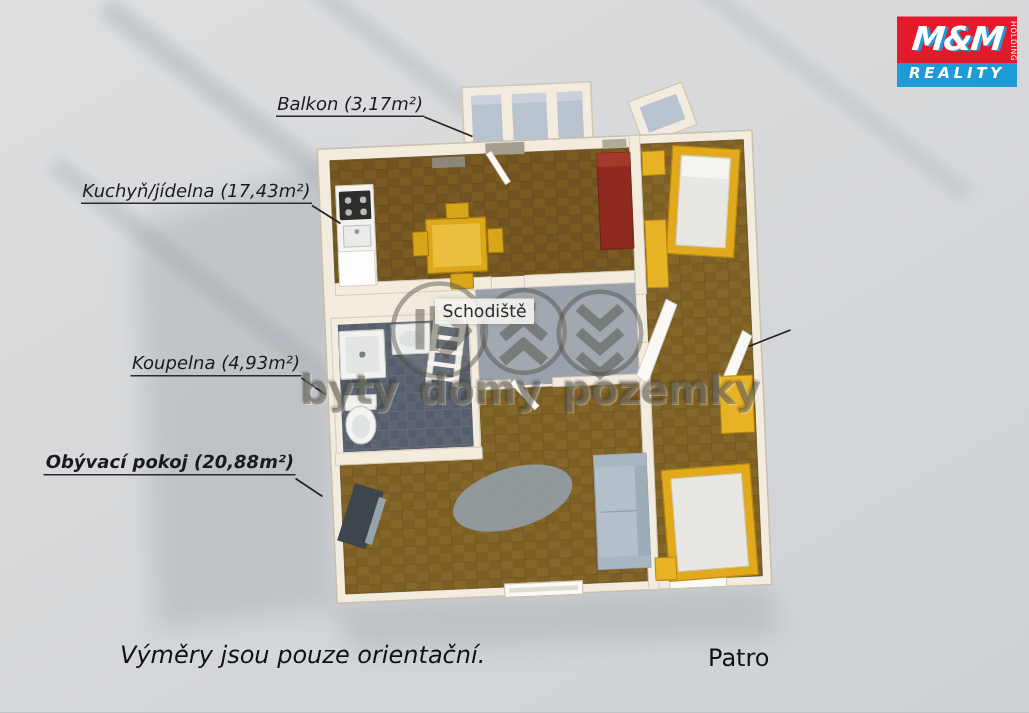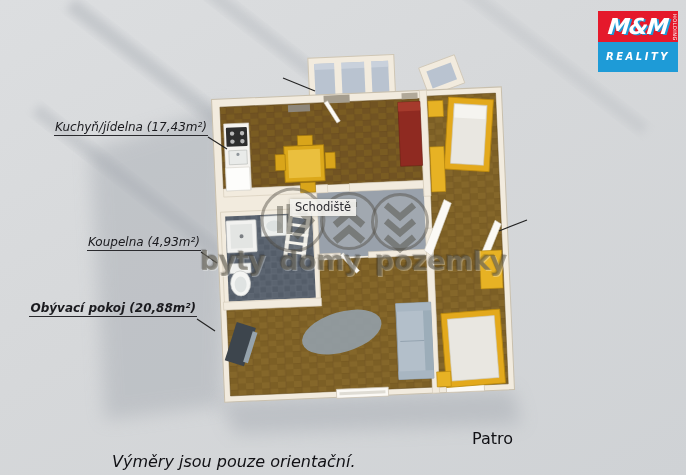--- a/index.html
+++ b/index.html
@@ -37,21 +37,21 @@
     display:flex;align-items:center;justify-content:center;}
   .logo-mm{
     font:italic 900 22px/1 "DejaVu Sans","Liberation Sans",sans-serif;
     color:#ffffff;letter-spacing:-1px;transform:skewX(-6deg);
     text-shadow:2px 1px 0 #1e9bd7;
   }
   .logo-holding{
     position:absolute;right:1px;top:3px;color:#ffffff;font-size:5px;
     writing-mode:vertical-rl;letter-spacing:0.5px;line-height:1;
   }
-  .logo-blue{height:30px;background:#1e9bd7;display:flex;align-items:center;justify-content:center;}
+  .logo-blue{height:16px;background:#1e9bd7;display:flex;align-items:center;justify-content:center;}
   .logo-reality{
     font:italic bold 10px/1 "DejaVu Sans","Liberation Sans",sans-serif;
     color:#ffffff;letter-spacing:2.5px;
   }
 </style>
 </head>
 <body>
 
 <div class="stage">
 
@@ -239,28 +239,29 @@
 
     <g stroke="#222" stroke-width="1.1" fill="none">
       <line x1="283" y1="78" x2="315" y2="91"></line>
       <line x1="208" y1="137" x2="227" y2="149"></line>
       <line x1="201" y1="252" x2="217" y2="263"></line>
       <line x1="197" y1="319" x2="215" y2="331"></line>
       <line x1="527" y1="220" x2="499" y2="231"></line>
     </g>
   </svg>
 
+  <div class="lbl" style="right:403px;top:62px;">Balkon (3,17m²)</div>
   <div class="lbl" style="right:478px;top:120px;margin-left:43px;">Kuchyň/jídelna (17,43m²)</div>
   <div class="lbl-box" style="left:246px;top:199px;margin-left:44px;">Schodiště</div>
   <div class="lbl" style="right:485px;top:235px;margin-left:28px;">Koupelna (4,93m²)</div>
   <div class="lbl" style="right:489px;top:301px;font-weight:bold;">Obývací pokoj (20,88m²)</div>
 
   <div class="watermark-text">byty domy pozemky</div>
 
-  <div class="caption italic" style="left:80px;top:452px;margin-left:32px;">Výměry jsou pouze orientační.</div>
+  <div class="caption italic" style="left:80px;top:427px;">Výměry jsou pouze orientační.</div>
   <div class="caption" style="left:472px;top:429px;text-align:center;">Patro</div>
 
   <div class="logo">
     <div class="logo-red">
       <span class="logo-mm">M&amp;M</span>
       <span class="logo-holding">HOLDING</span>
     </div>
     <div class="logo-blue">
       <span class="logo-reality">REALITY</span>
     </div>

